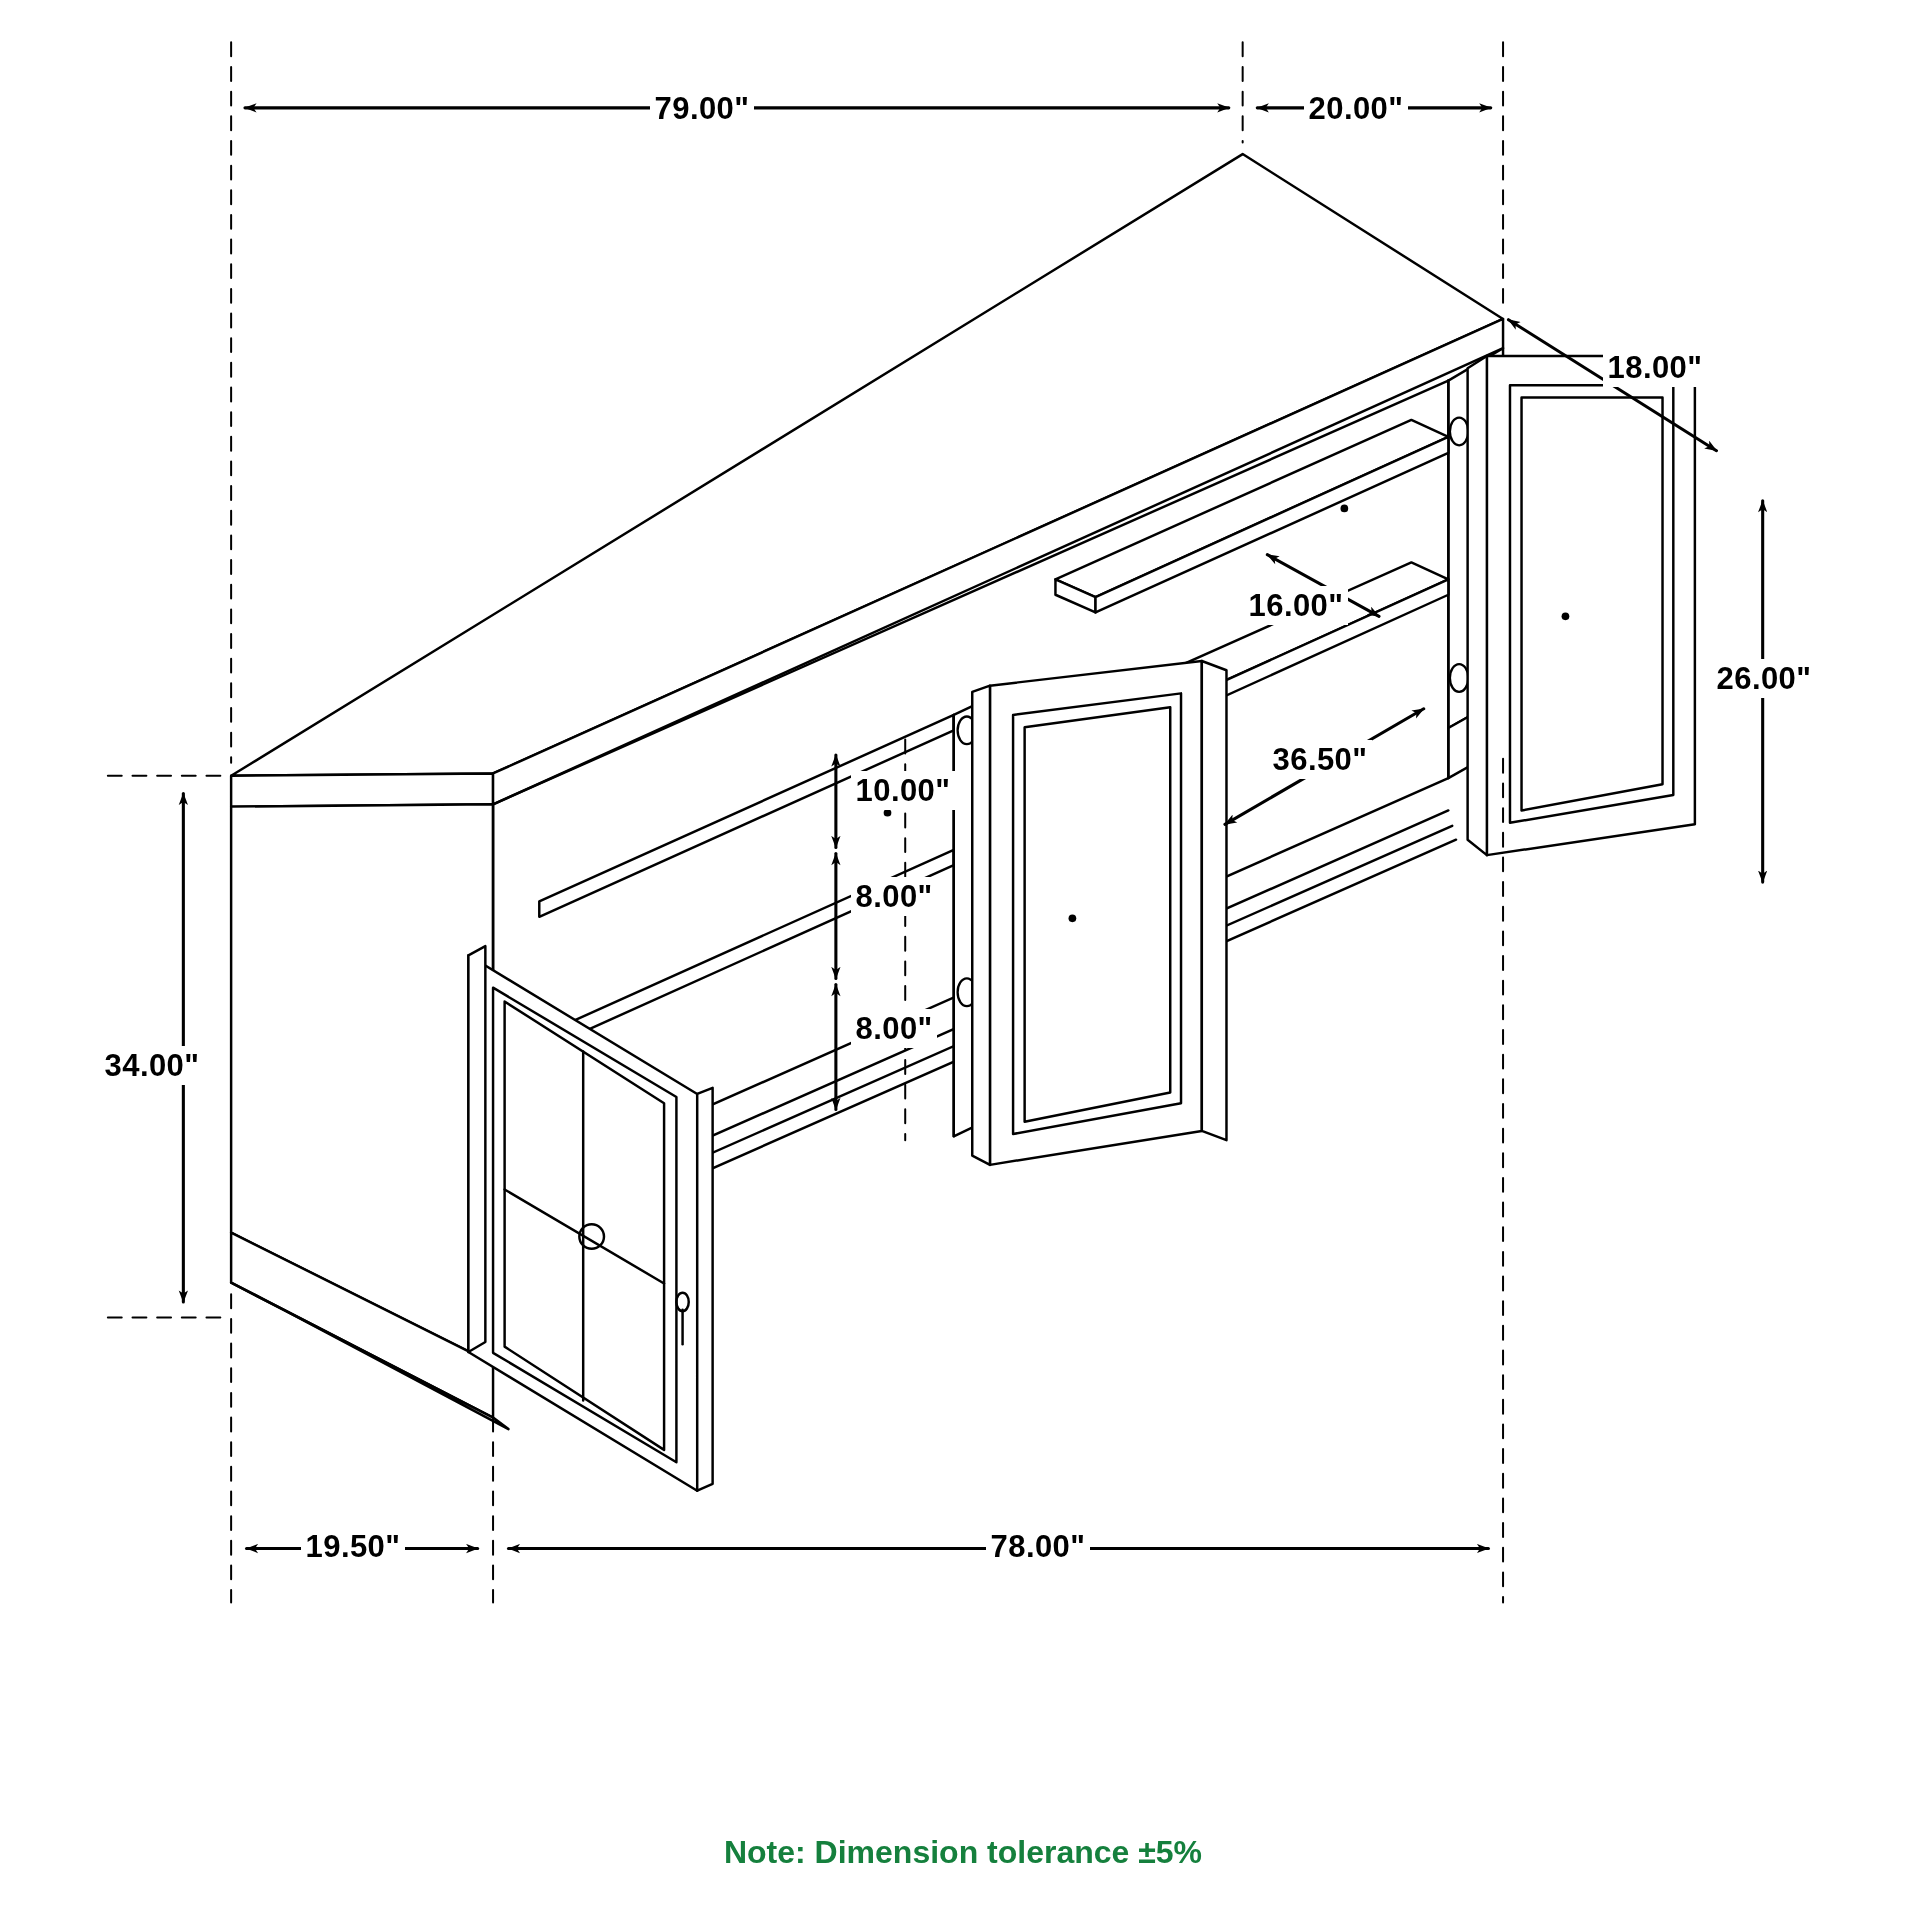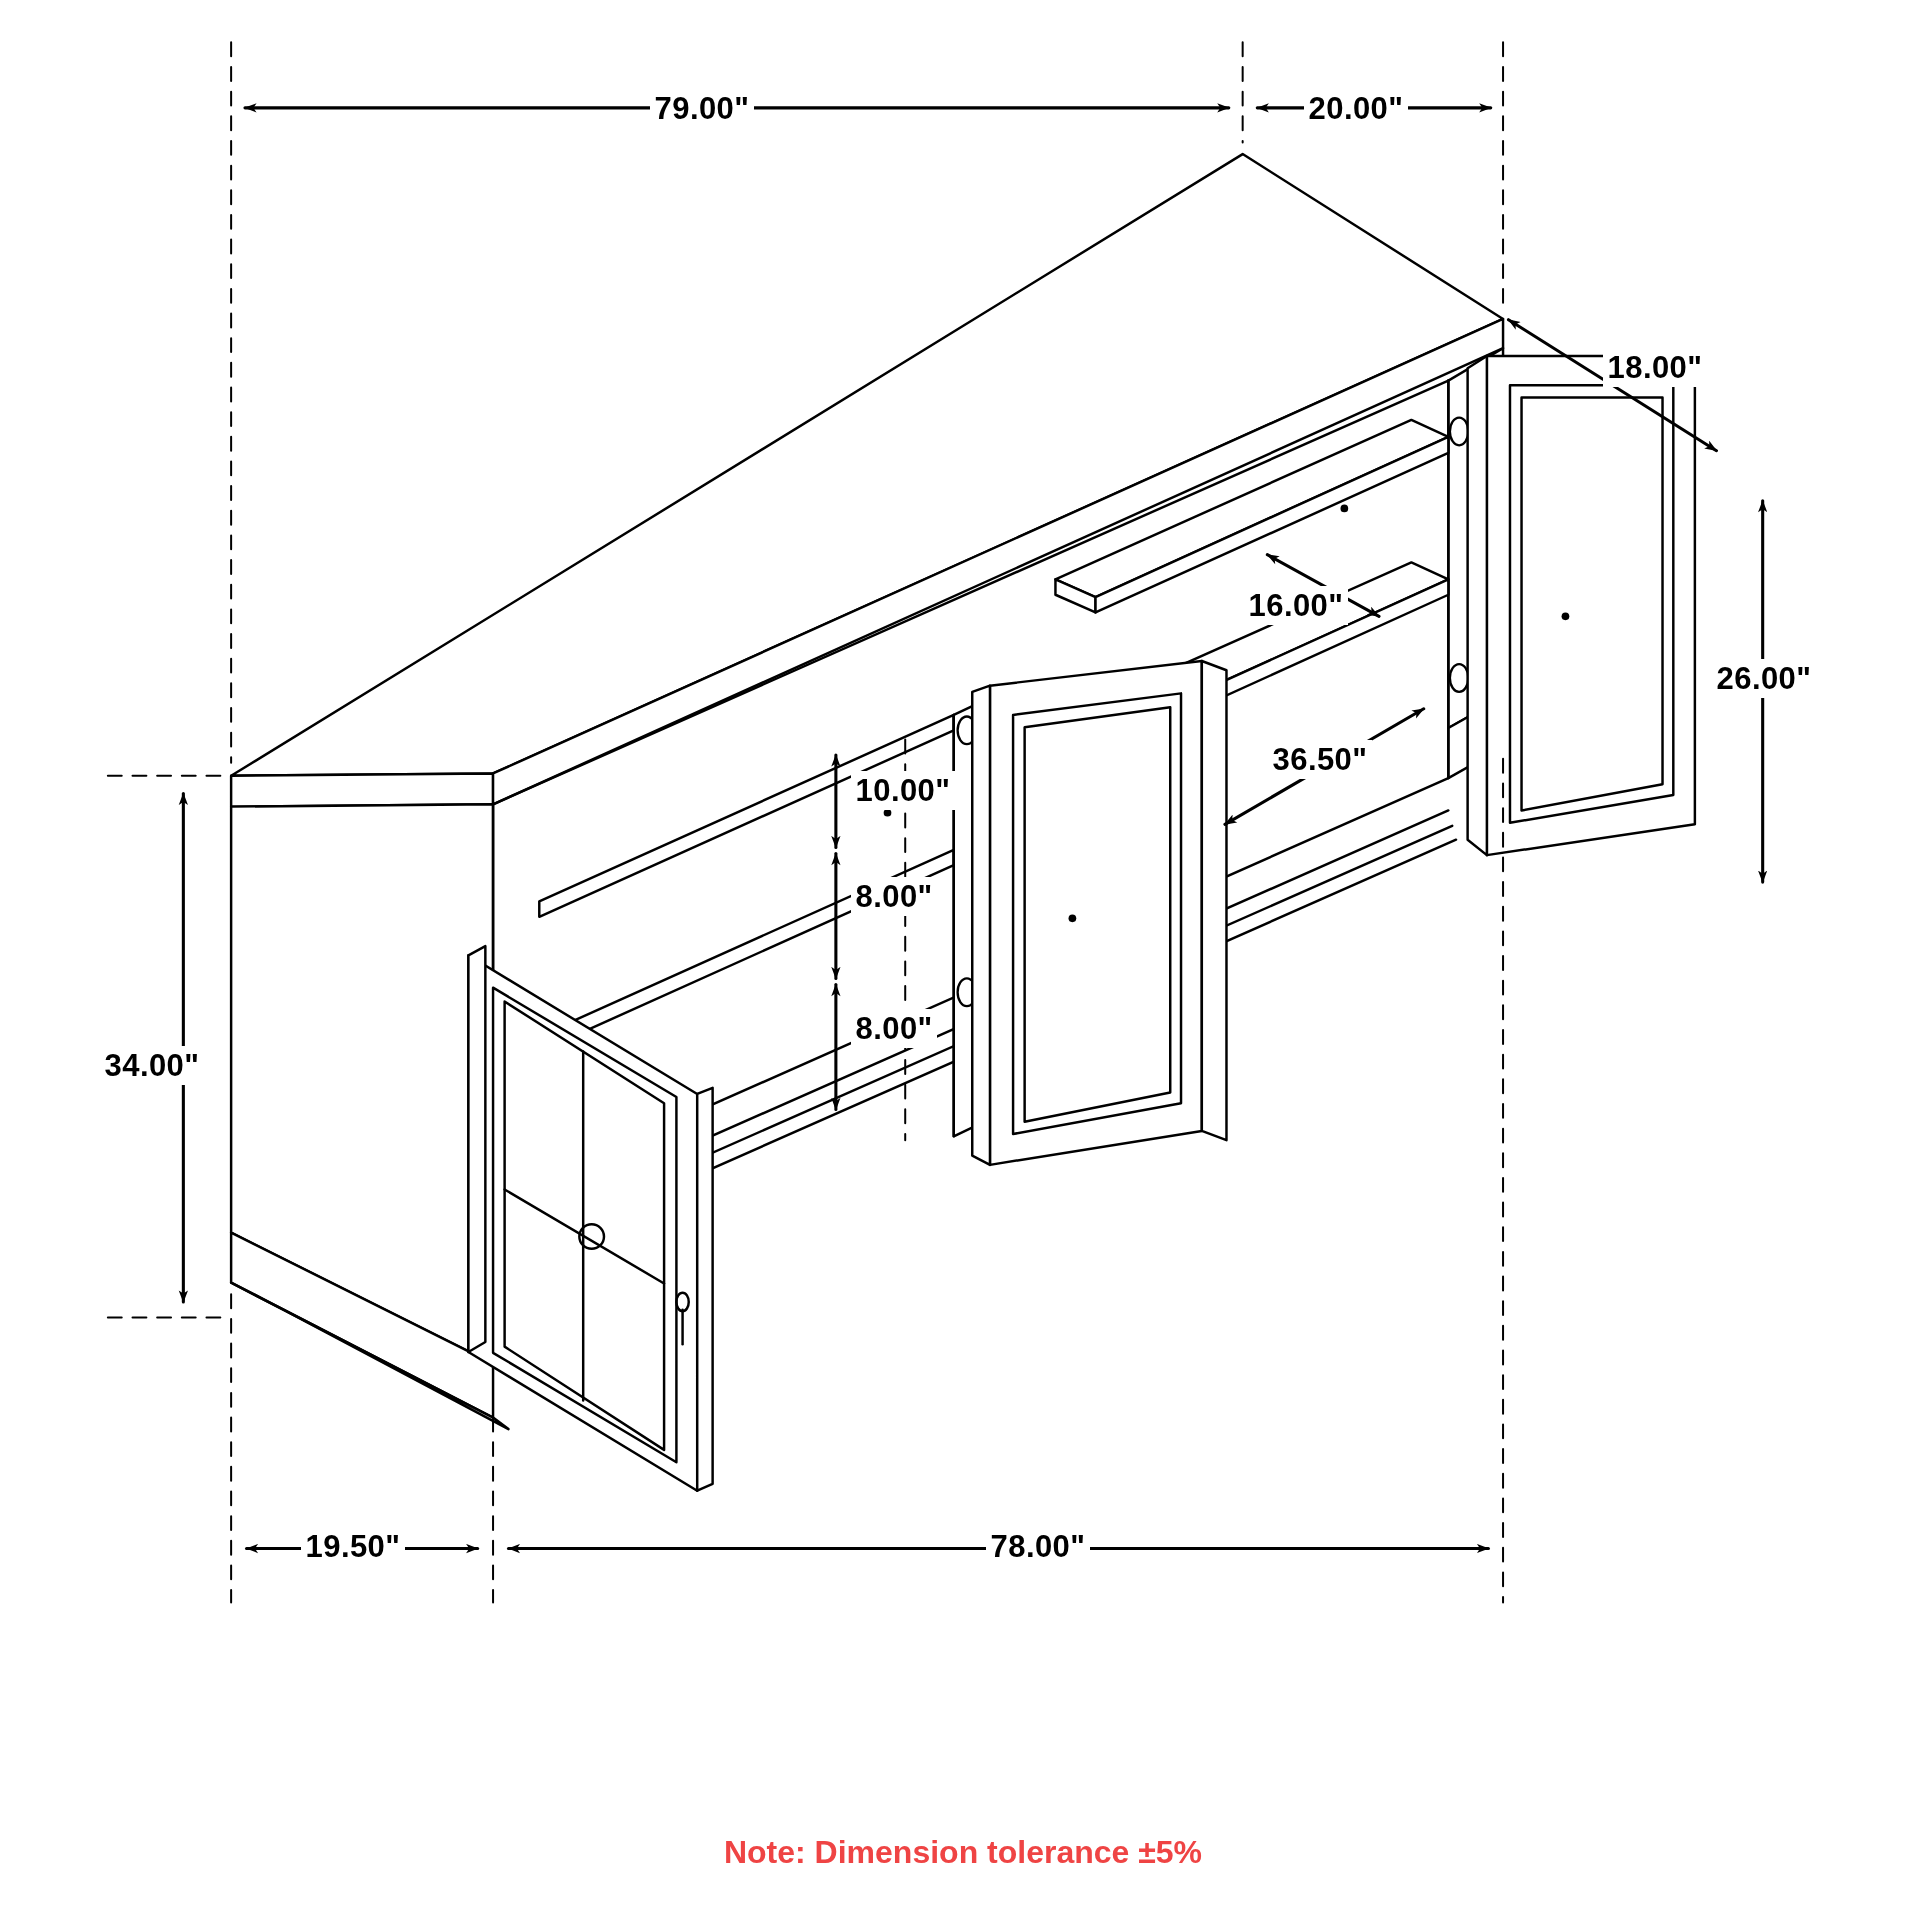--- a/index.html
+++ b/index.html
@@ -39,21 +39,21 @@
   }
   .note {
     position: absolute;
     left: 0;
     top: 1834px;
     width: 1926px;
     text-align: center;
     font-family: "Liberation Sans", sans-serif;
     font-weight: bold;
     font-size: 32px;
-    color: #ef4444;
+    color: #15803d;
   }
 </style>
 </head>
 <body>
 
 <div id="stage">
 
   <svg id="drawing" viewBox="0 0 2500 2500">
     <defs>
       <marker id="arrowEnd" markerWidth="18" markerHeight="18" refX="15" refY="6" orient="auto" markerUnits="userSpaceOnUse">

